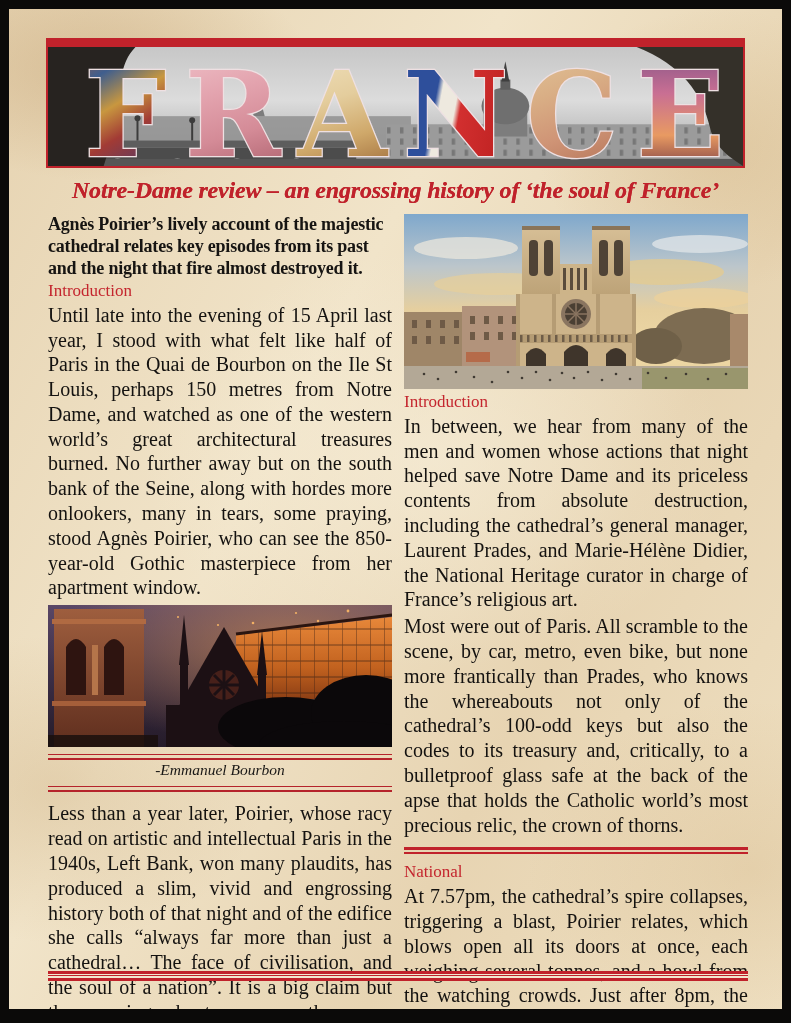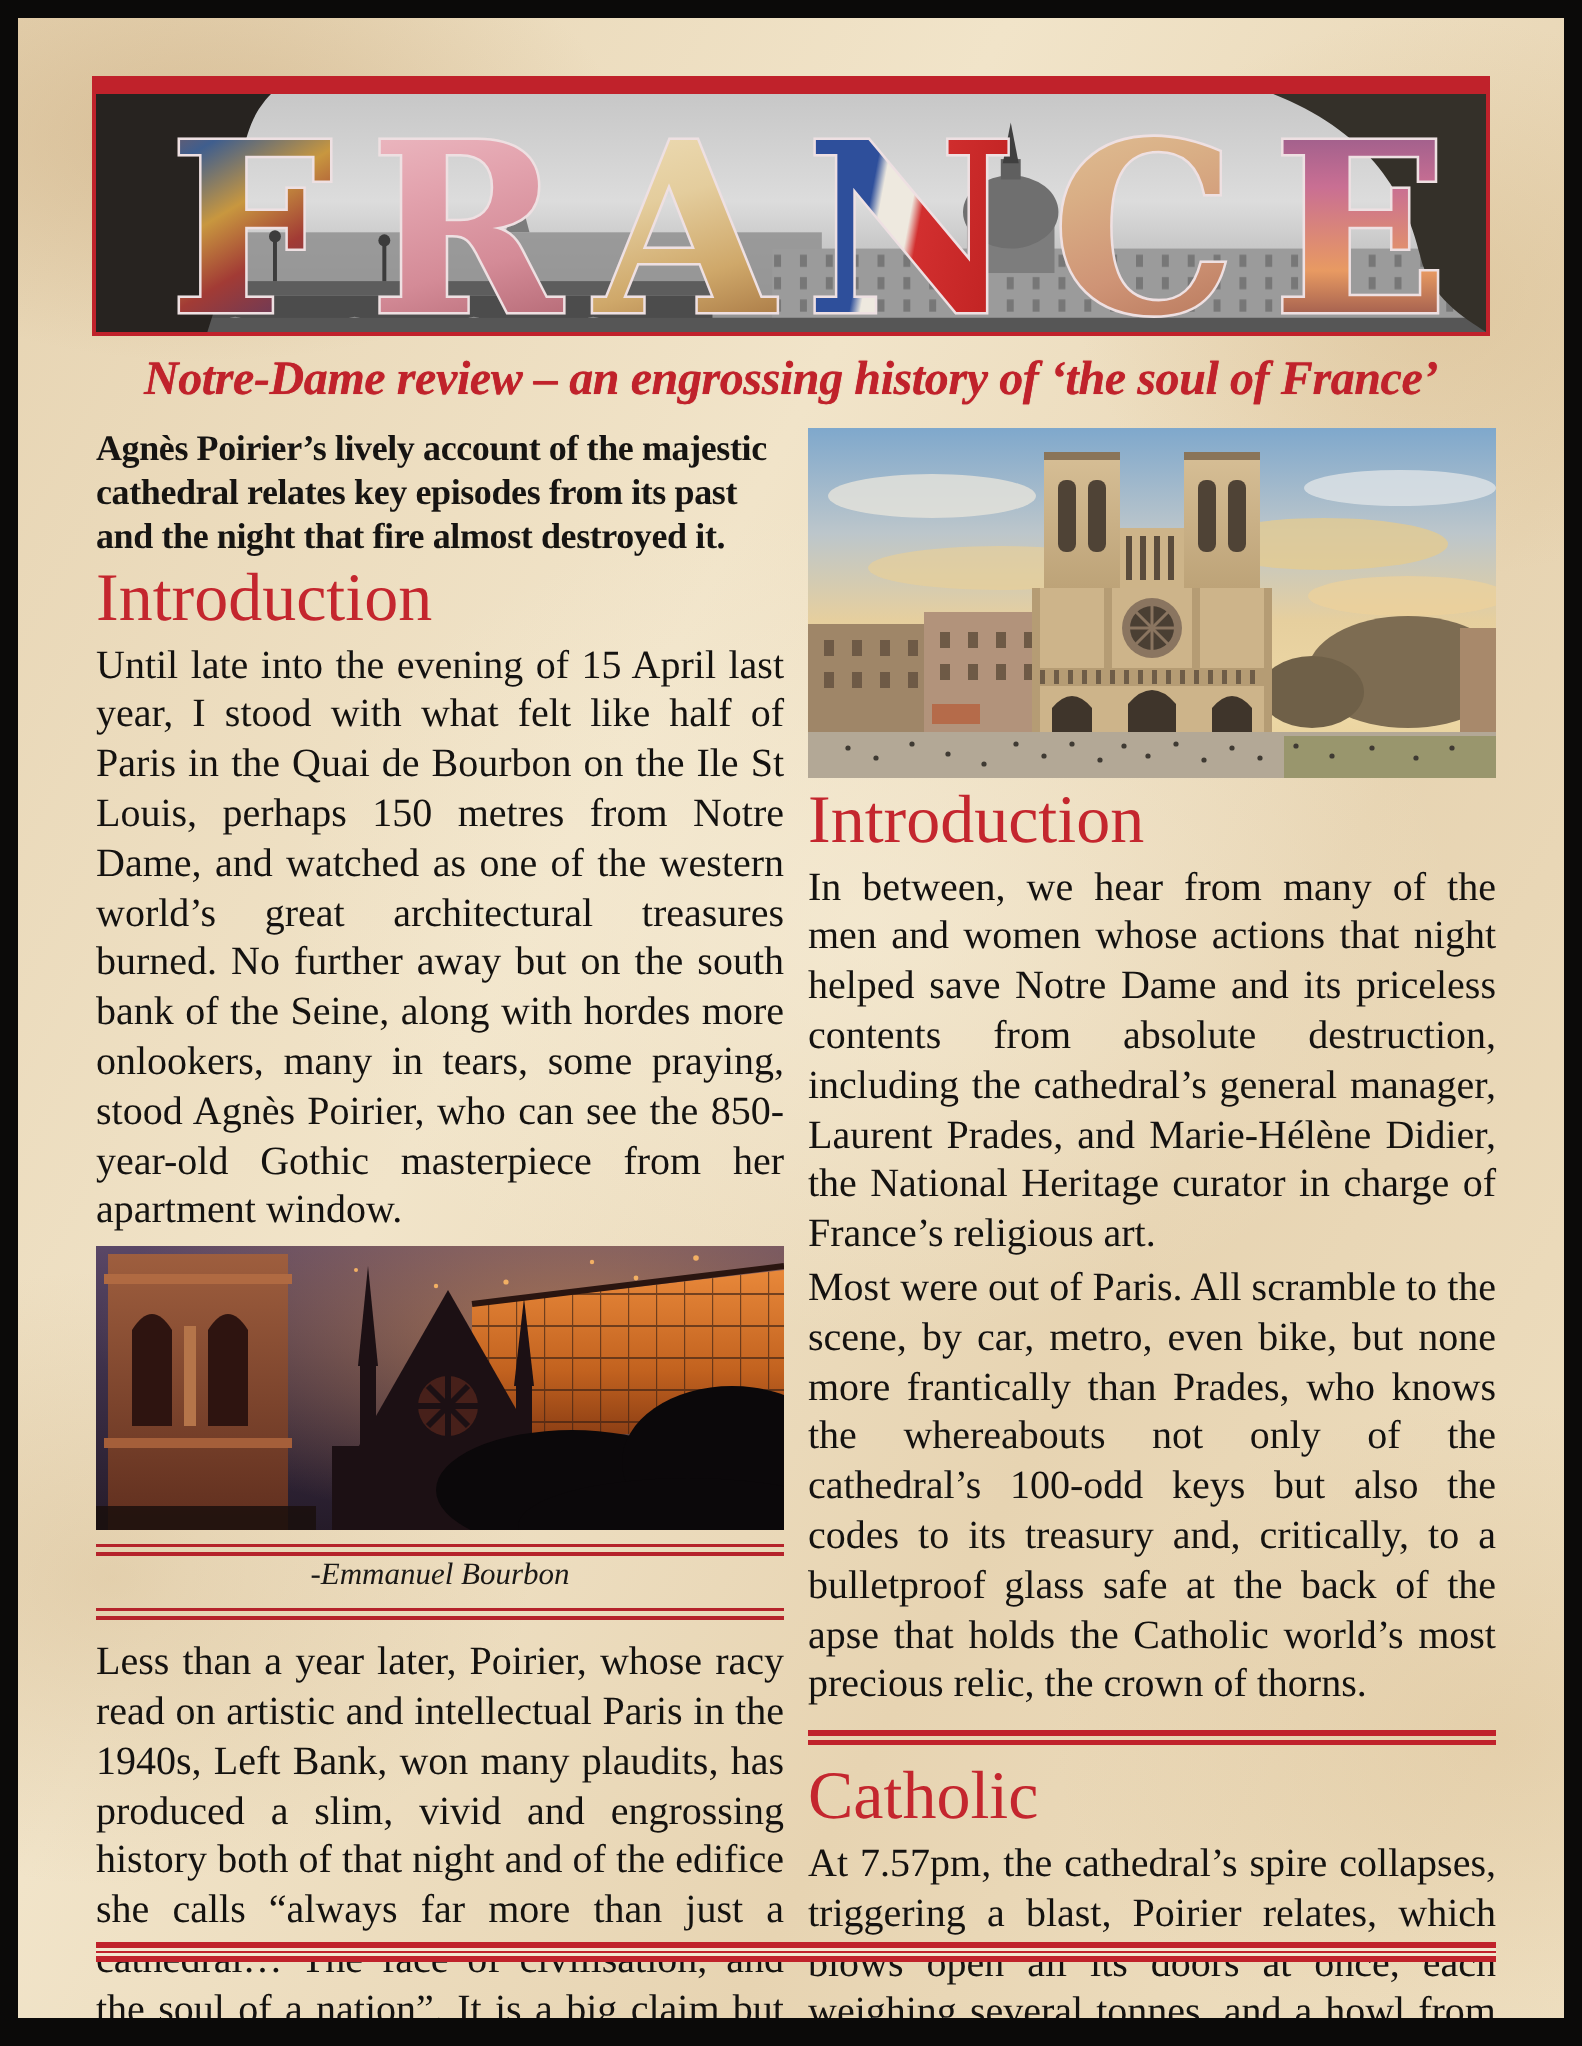--- a/index.html
+++ b/index.html
@@ -34,21 +34,21 @@
     text-shadow:0 0 .4px #c0222b;
     font-style:italic;
   }
   .content{display:flex;gap:12px;margin:10px 30px 0 39px;}
   .col{width:344px;flex:0 0 344px;}
   .sf{
     font-weight:bold;font-size:18px;line-height:1.22;color:#161412;
     margin:0 0 2px 0;letter-spacing:-0.2px;
   }
   h2.section{
-    margin:2px 0 3px 0;font-weight:normal;font-size:34px;line-height:1.05;
+    margin:2px 0 3px 0;font-weight:normal;font-size:17px;line-height:1.05;
     color:#c4262e;
   }
   p.body{
     margin:0 0 2px 0;font-size:20px;line-height:1.24;color:#141210;
     text-align:justify;text-justify:inter-word;
   }
   .photo{display:block;width:344px;}
   .photo svg{display:block;width:100%;height:100%;}
   .photo-burning{height:142px;margin:5px 0 6px 0;}
   .photo-facade{height:175px;margin:0 0 4px 0;}
@@ -400,19 +400,19 @@
           </g>
         </svg>
       </div>
 
       <h2 class="section">Introduction</h2>
       <p class="body">In between, we hear from many of the men and women whose actions that night helped save Notre Dame and its priceless contents from absolute destruction, including the cathedral’s general manager, Laurent Prades, and Marie-Hélène Didier, the National Heritage curator in charge of France’s religious art.</p>
       <p class="body">Most were out of Paris. All scramble to the scene, by car, metro, even bike, but none more frantically than Prades, who knows the whereabouts not only of the cathedral’s 100-odd keys but also the codes to its treasury and, critically, to a bulletproof glass safe at the back of the apse that holds the Catholic world’s most precious relic, the crown of thorns.</p>
 
       <div class="rule-med-double"></div>
 
-      <h2 class="section">Catholic</h2>
+      <h2 class="section">National</h2>
       <p class="body">At 7.57pm, the cathedral’s spire collapses, triggering a blast, Poirier relates, which blows open all its doors at once, each weighing several tonnes, and a howl from the watching crowds. Just after 8pm, the historians arrive, don helmets and plunge into the interior, braving a hail of burning embers and molten lead from the roof. The detail is rich: when it most matters, Prades’s memory fails him and he has to text a sacristan for the right code to the glass safe. But, along with countless other priceless artefacts and relics, the crown is saved and carried off in a van to nearby Paris city hall and safety.</p>
     </div>
   </div>
 
   <div class="bottom-rule"></div>
 </div>
 
 </body></html>

